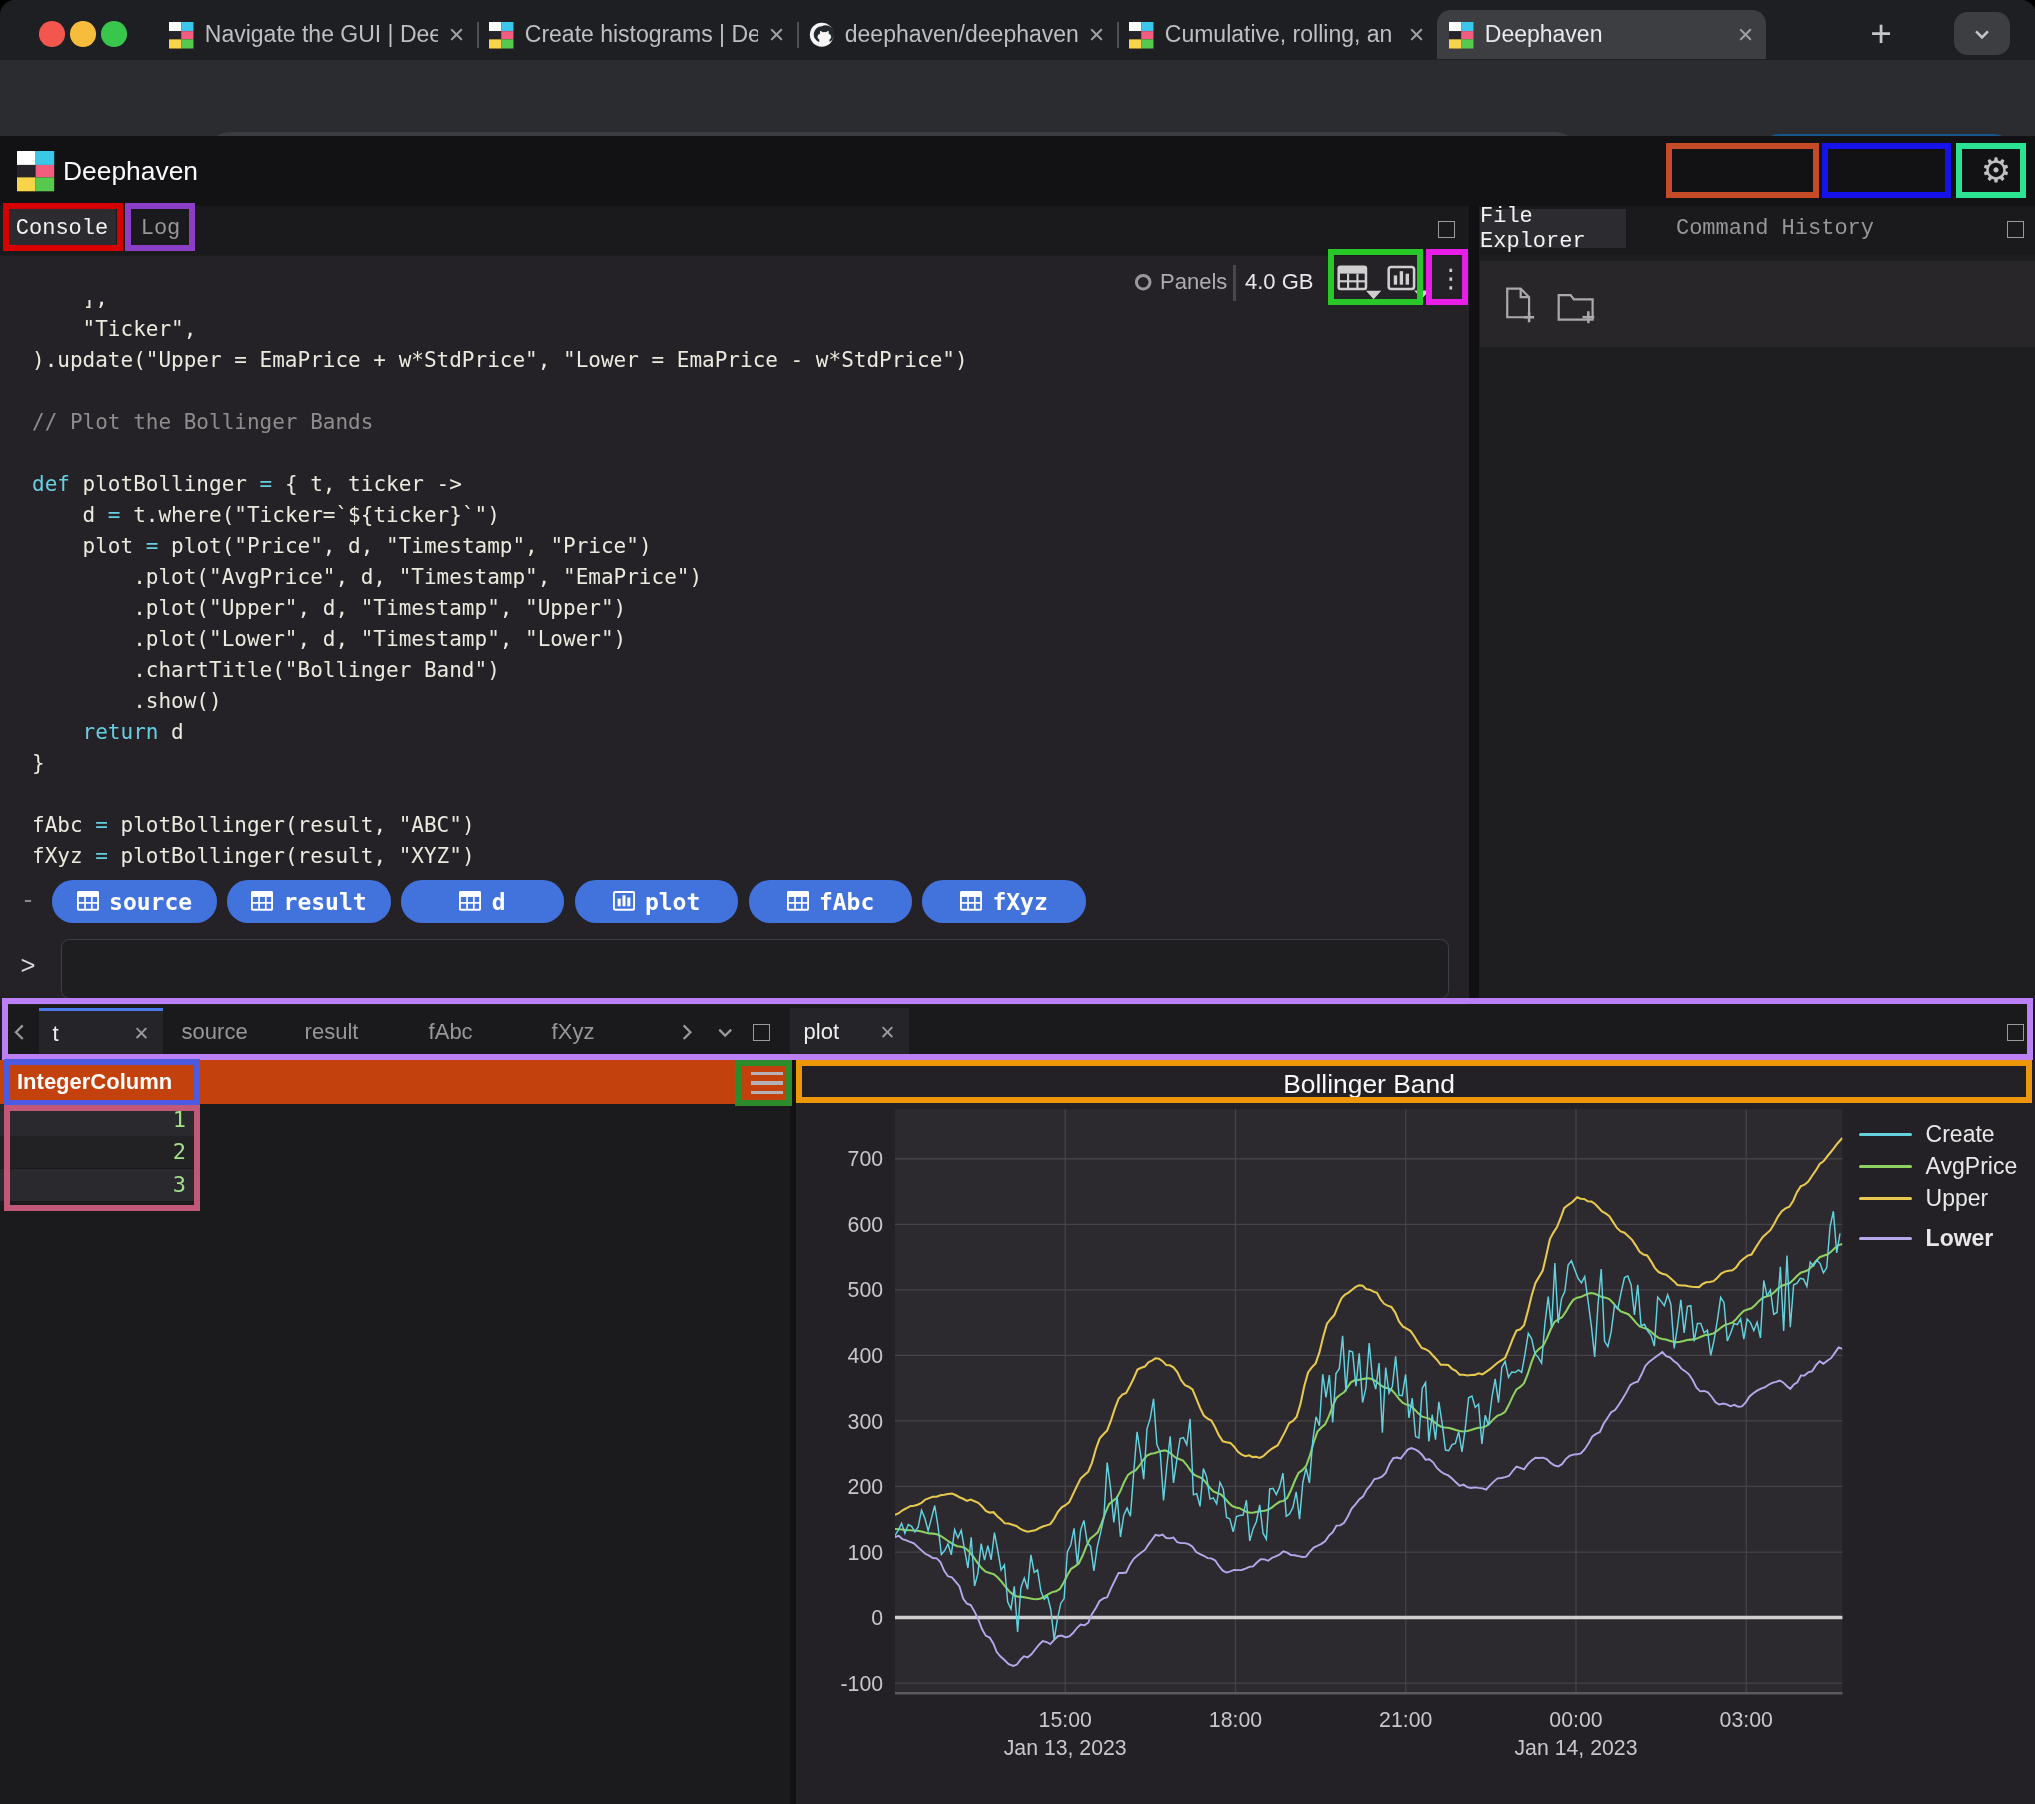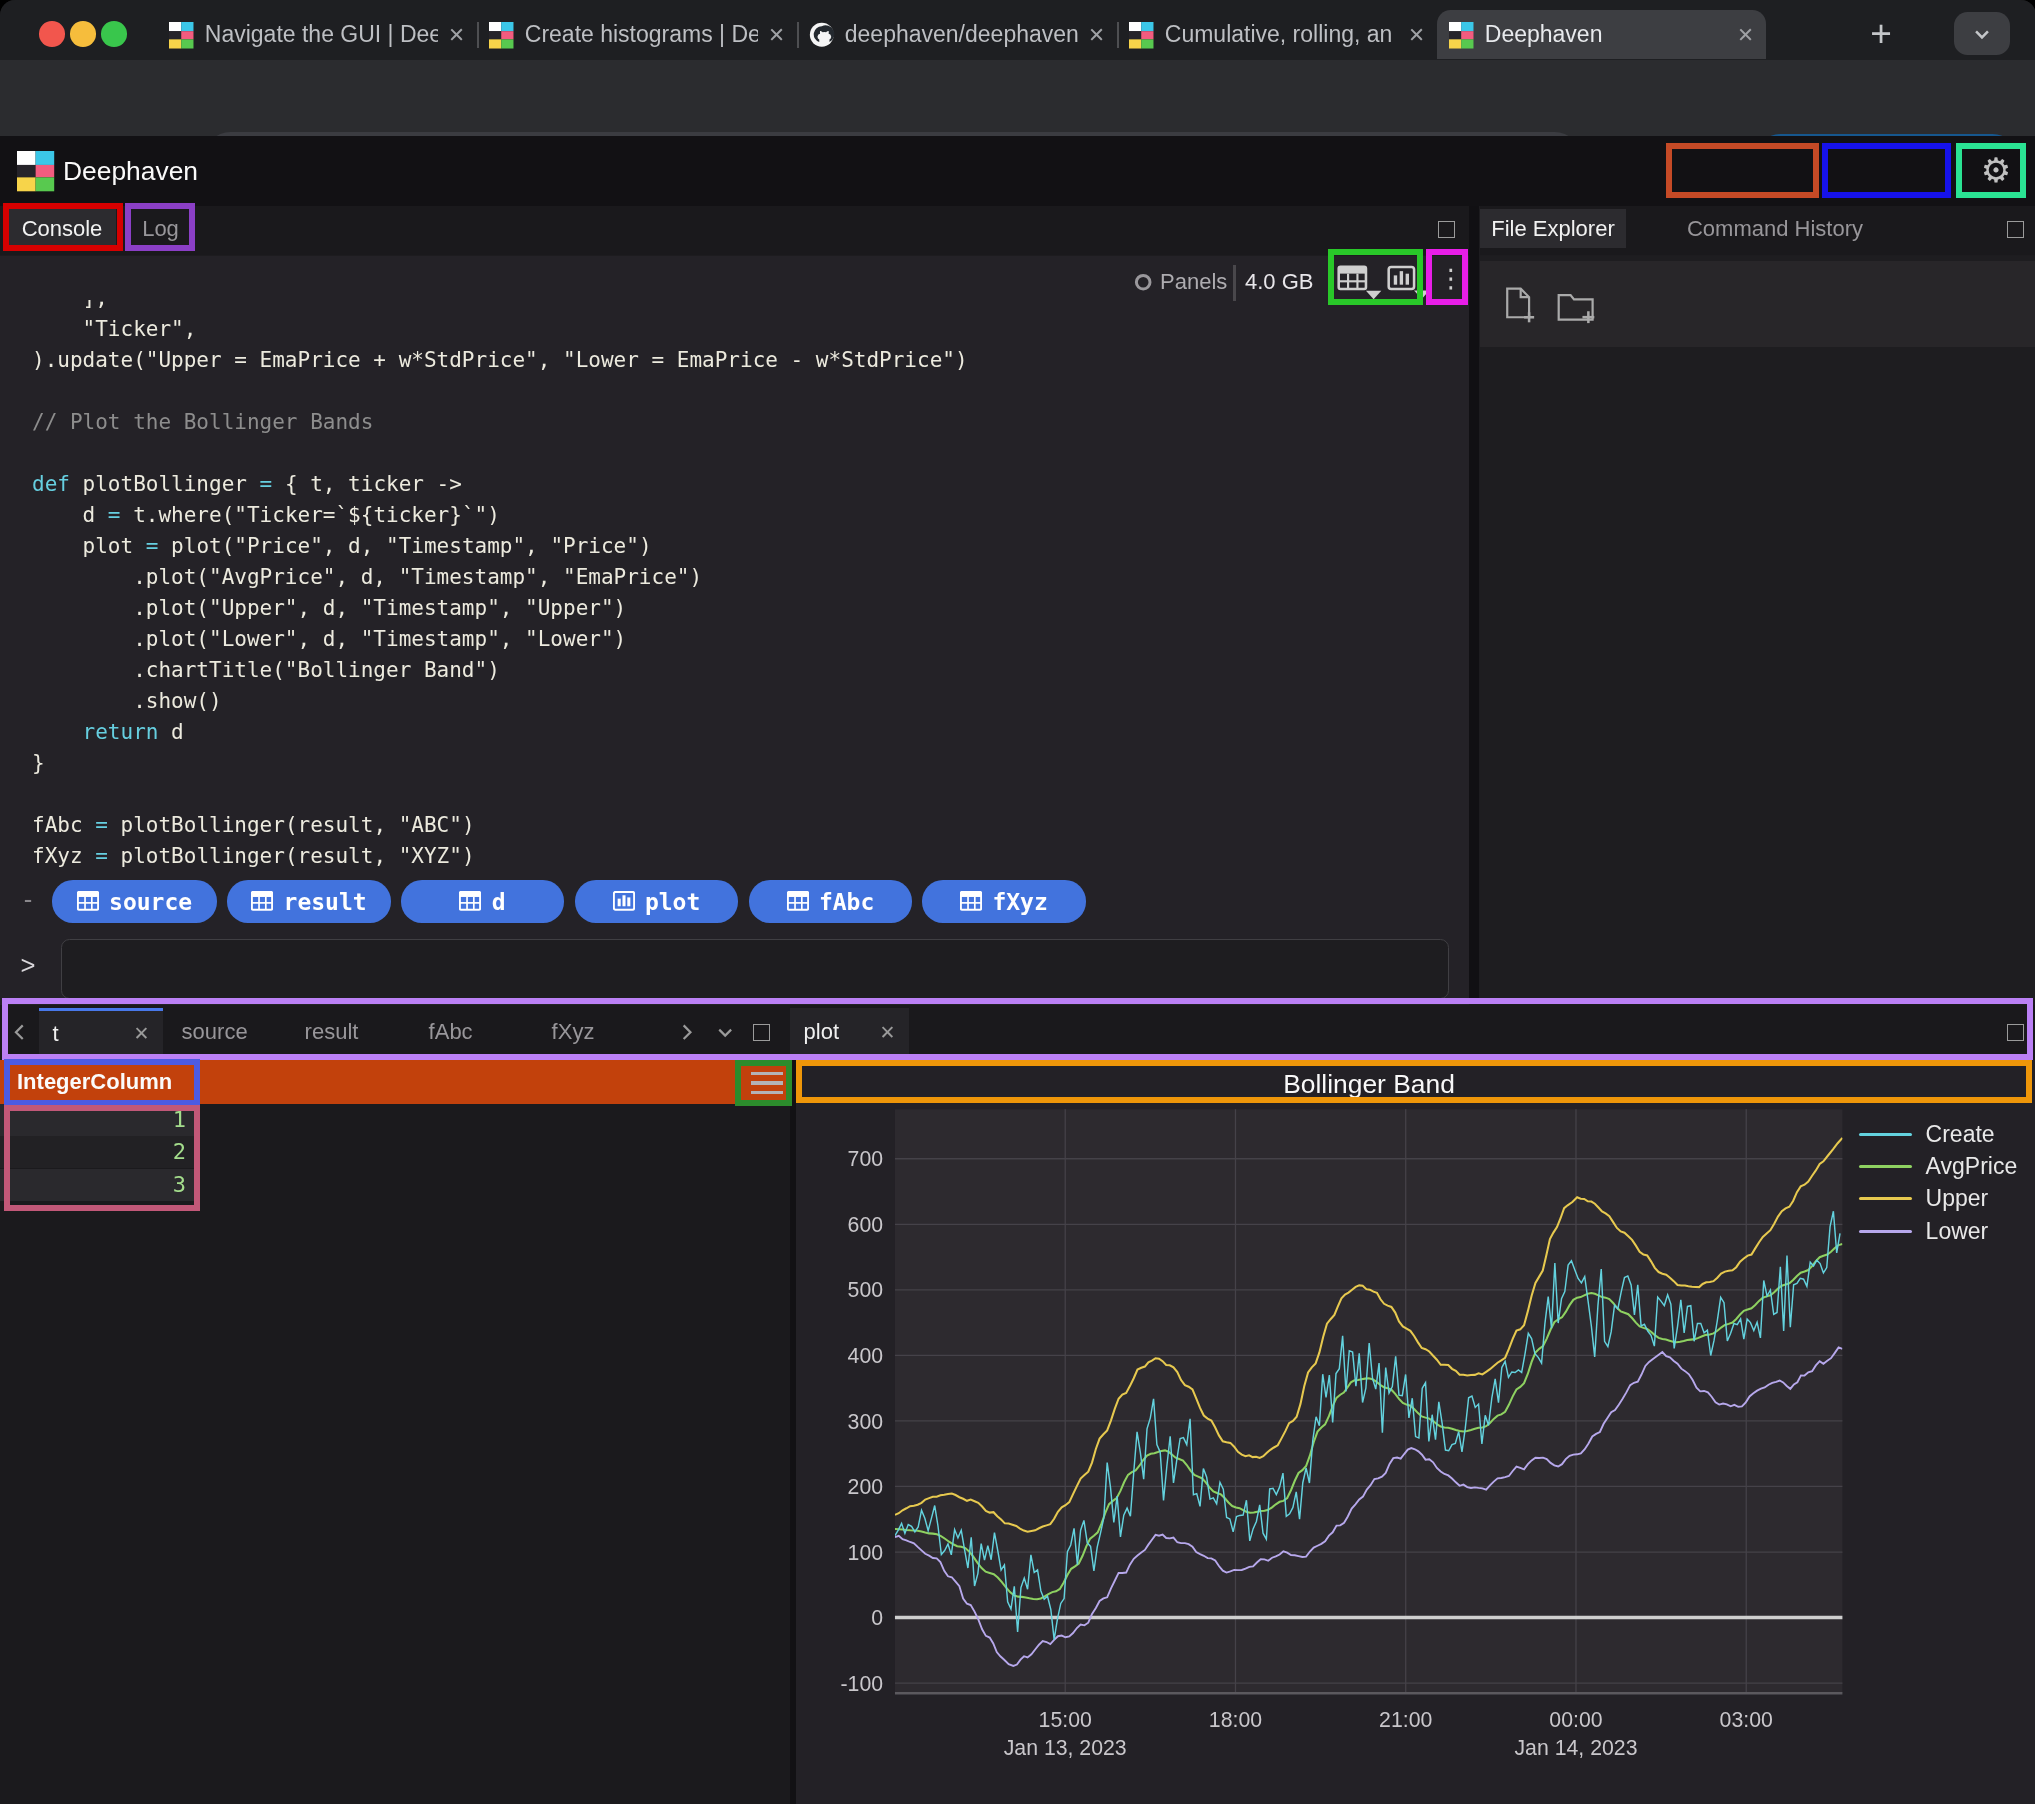--- a/index.html
+++ b/index.html
@@ -35,21 +35,21 @@
         color:#d6e7f7;font-size:23px;display:flex;align-items:center;justify-content:center;gap:12px;}
   #relaunch-kebab{font-size:22px;letter-spacing:0;margin-left:5.1px;}
   
   #dh-header{position:absolute;left:0;top:136px;width:2036px;height:70px;background:#121114;}
   #dh-brand{position:absolute;left:63px;top:0;height:70px;line-height:70px;color:#fafafa;font-size:26.4px;}
   .hdr-btn{position:absolute;top:148px;height:44px;background:#1e1d21;border-radius:5.1px;color:#b8b8b8;
         font-size:23px;display:flex;align-items:center;justify-content:center;gap:10.2px;}
   
   .ptabbar{position:absolute;height:49px;background:#1a191c;}
   .ptab{position:absolute;top:3.4px;height:39px;display:flex;align-items:center;justify-content:center;
-        color:#98969a;font-size:22px;}
+        color:#98969a;font-size:22px;font-family:Liberation Mono, monospace;}
   .ptab.active{background:#2c2b2f;color:#f2f2f2;}
   .maxsq{position:absolute;width:17px;height:17px;border:1.7px solid #9b9b9b;box-sizing:border-box;}
   
   #console-body{position:absolute;left:0;top:256px;width:1469px;height:750px;background:#242227;}
   .cst{position:absolute;top:0;height:51px;display:flex;align-items:center;color:#aeacb0;font-size:22px;}
   #code-clip{position:absolute;left:0;top:44px;width:1469px;height:578px;overflow:hidden;}
   #code-inner{position:absolute;left:32px;top:-17px;font-family:"DejaVu Sans Mono",monospace;font-size:21px;}
   .cl{height:31px;line-height:31px;white-space:pre;}
   .tk-p{color:#eceade;} .tk-k{color:#66cfe0;} .tk-o{color:#66cfe0;} .tk-c{color:#8d8d8d;}
   #object-row{position:absolute;left:0;top:624px;width:1469px;height:43px;}
@@ -530,21 +530,21 @@
           <div class="llabel">Create</div>
         </div>
         <div class="lrow" style="top: 92px;">
           <div class="lline" style="background: rgb(142, 209, 97);"></div>
           <div class="llabel">AvgPrice</div>
         </div>
         <div class="lrow" style="top: 124px;">
           <div class="lline" style="background: rgb(231, 201, 79);"></div>
           <div class="llabel">Upper</div>
         </div>
-        <div class="lrow" style="top: 157px;">
+        <div class="lrow" style="top: 164px; font-weight: bold;">
           <div class="lline" style="background: rgb(183, 168, 236);"></div>
           <div class="llabel">Lower</div>
         </div>
       </div>
   </div>
 
   <div class="ann" style="left:2.6px;top:203px;width:120px;height:48px;border:6px solid #d60000"></div>
   <div class="ann" style="left:125px;top:203px;width:70px;height:48px;border:6px solid #8b3fc6"></div>
   <div class="ann" style="left:1666px;top:143px;width:153px;height:55px;border:6px solid #c54a26"></div>
   <div class="ann" style="left:1822px;top:143px;width:129px;height:55px;border:6px solid #1612ea"></div>

